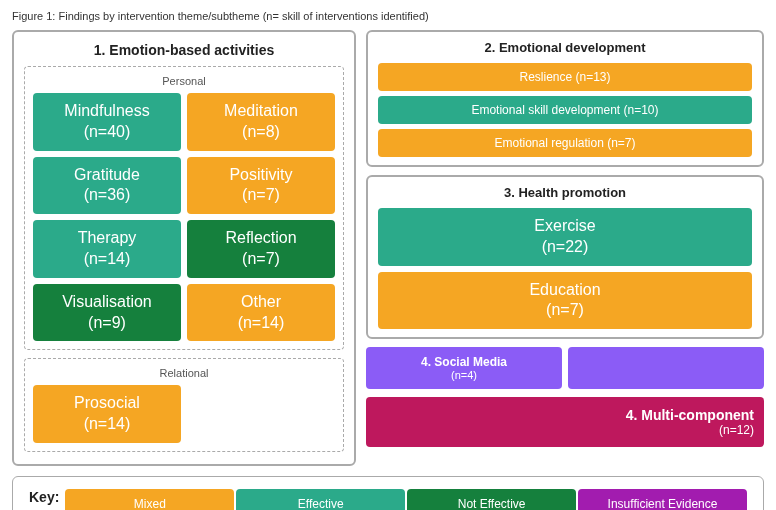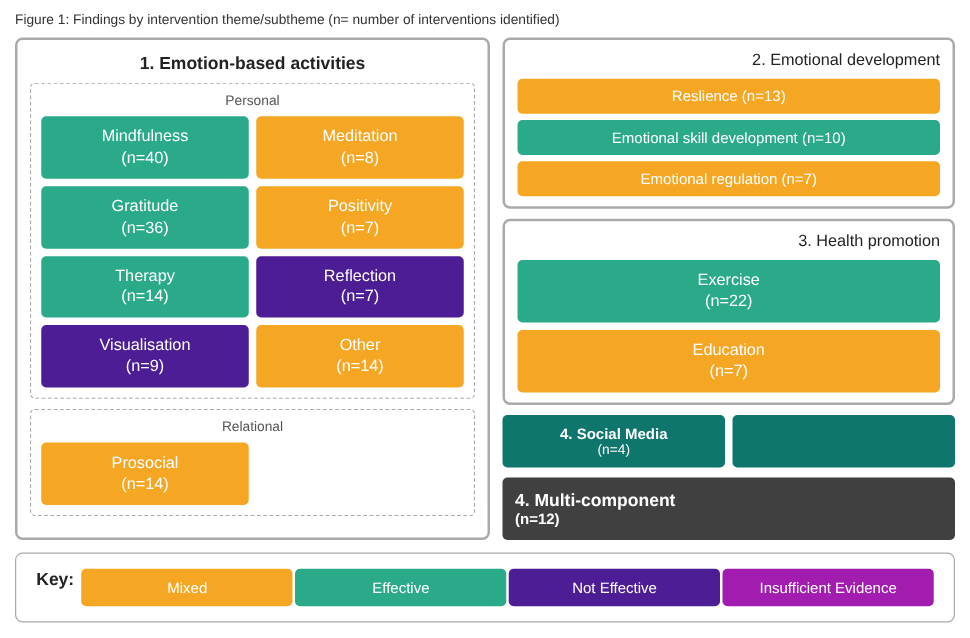--- a/index.html
+++ b/index.html
@@ -20,21 +20,21 @@
     .main-content {
       display: flex;
       gap: 10px;
       margin-bottom: 10px;
     }
     
     .left-panel {
       border: 2px solid #aaa;
       border-radius: 6px;
       padding: 10px 10px 12px 10px;
-      width: 380px;
+      width: 344px;
       flex-shrink: 0;
     }
     .panel-title {
       text-align: center;
       font-size: 14px;
       font-weight: bold;
       margin-bottom: 8px;
     }
     .section-label {
       text-align: center;
@@ -55,46 +55,46 @@
     }
     .grid-2 {
       display: grid;
       grid-template-columns: 1fr 1fr;
       gap: 6px;
     }
     .tag {
       border-radius: 4px;
       padding: 8px 6px;
       text-align: center;
-      font-size: 13px;
+      font-size: 16px;
       line-height: 1.3;
       color: #fff;
       font-weight: 500;
     }
     .tag-teal { background-color: #2baa8a; }
     .tag-orange { background-color: #f5a623; }
-    .tag-dark { background-color: #4c1d95; }
+    .tag-dark { background-color: #15803d; }
     .tag-gray { background-color: #a21caf; }
 
     
     .right-panel {
       flex: 1;
       display: flex;
       flex-direction: column;
       gap: 8px;
     }
     .right-box {
       border: 2px solid #aaa;
       border-radius: 6px;
       padding: 8px 10px;
     }
     .right-box-title {
-      text-align: right;
+      text-align: center;
       font-size: 13px;
-      font-weight: normal;
+      font-weight: bold;
       margin-bottom: 8px;
     }
     .stack-col {
       display: flex;
       flex-direction: column;
       gap: 5px;
     }
     .full-tag {
       border-radius: 4px;
       padding: 7px 24px;
@@ -109,44 +109,44 @@
       grid-template-columns: 1fr;
       gap: 6px;
     }
     
     .sm-music-row {
       display: grid;
       grid-template-columns: 1fr 1fr;
       gap: 6px;
     }
     .gray-box {
-      background-color: #0f766e;
+      background-color: #8b5cf6;
       border-radius: 4px;
       padding: 8px;
       text-align: center;
       color: #fff;
       font-weight: bold;
       font-size: 12px;
     }
     .gray-box .sub {
       font-weight: normal;
       font-size: 11px;
     }
     
     .multi-box {
-      background-color: #404040;
+      background-color: #be185d;
       border-radius: 4px;
       padding: 10px;
-      text-align: left;
+      text-align: right;
       color: #fff;
       font-weight: bold;
       font-size: 14px;
     }
     .multi-box .sub {
-      font-weight: bold;
+      font-weight: normal;
       font-size: 12px;
     }
 
     
     .key-row {
       border: 1.5px solid #aaa;
       border-radius: 6px;
       padding: 12px 16px;
       display: flex;
       align-items: flex-start;
@@ -170,21 +170,21 @@
       text-align: center;
       font-size: 12px;
       color: #fff;
       font-weight: 500;
       flex: 1;
     }
   </style>
 </head>
 <body>
 
-<div class="figure-title">Figure 1: Findings by intervention theme/subtheme (n= number of interventions identified)</div>
+<div class="figure-title">Figure 1: Findings by intervention theme/subtheme (n= skill of interventions identified)</div>
 
 <div class="main-content">
 
   <div class="left-panel">
     <div class="panel-title">1. Emotion-based activities</div>
 
     <div class="personal-section">
       <div class="section-label">Personal</div>
       <div class="grid-2">
         <div class="tag tag-teal">Mindfulness<br>(n=40)</div>

